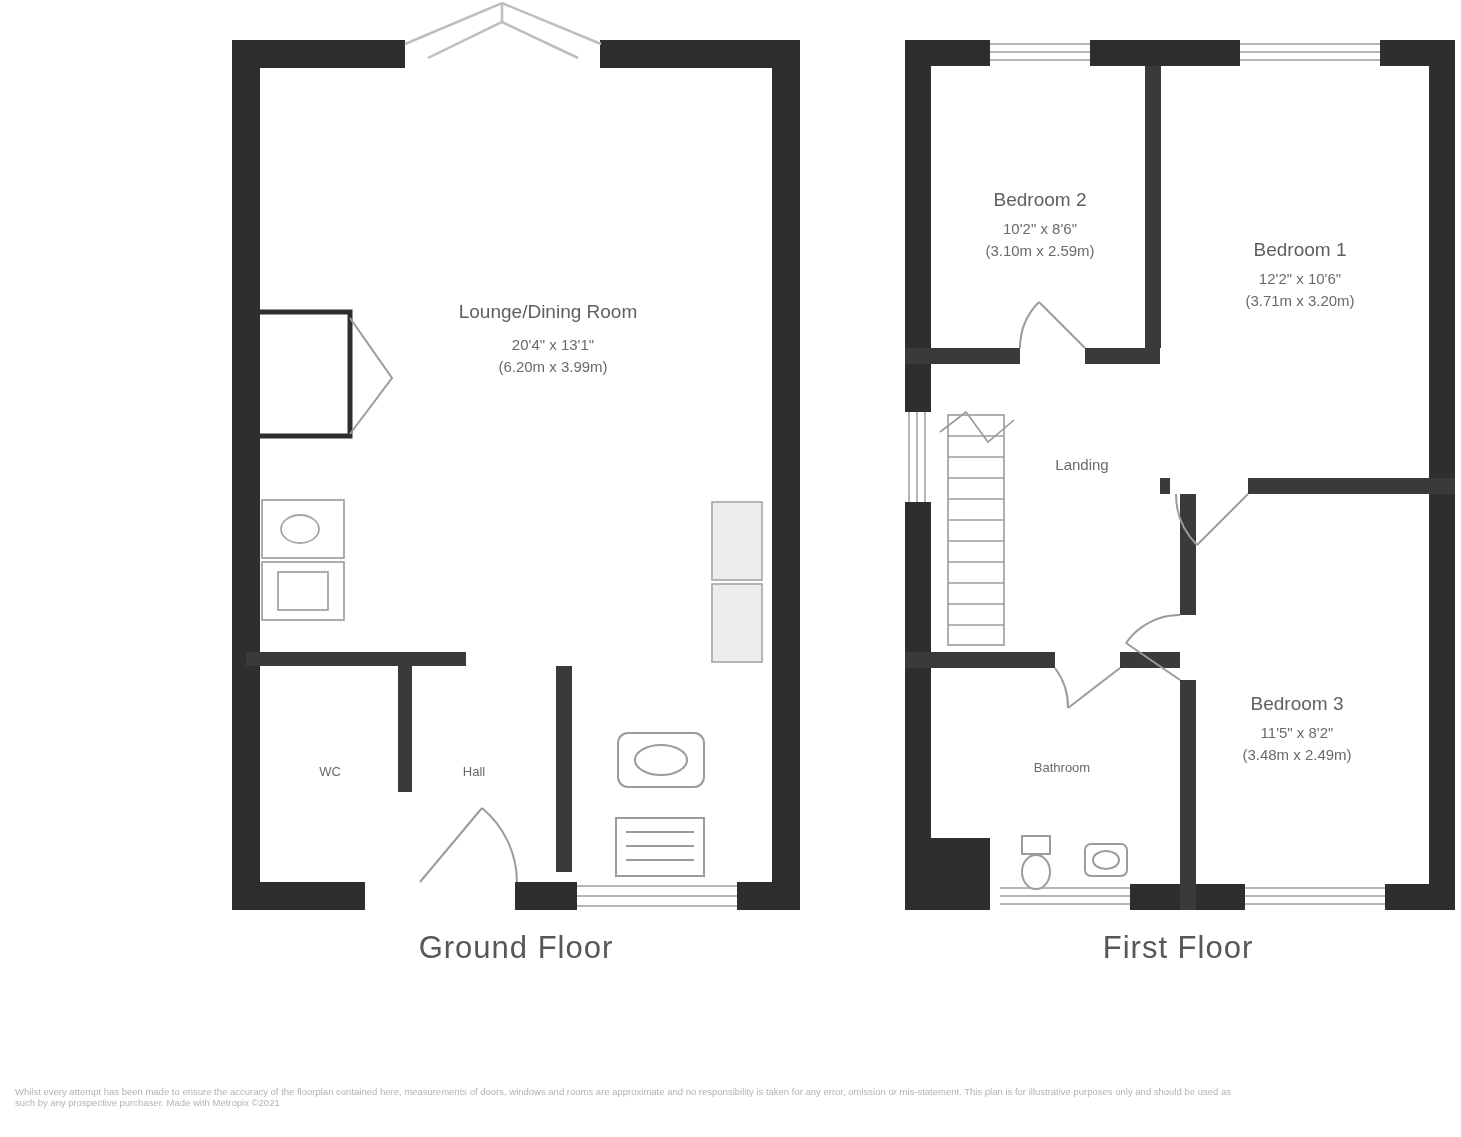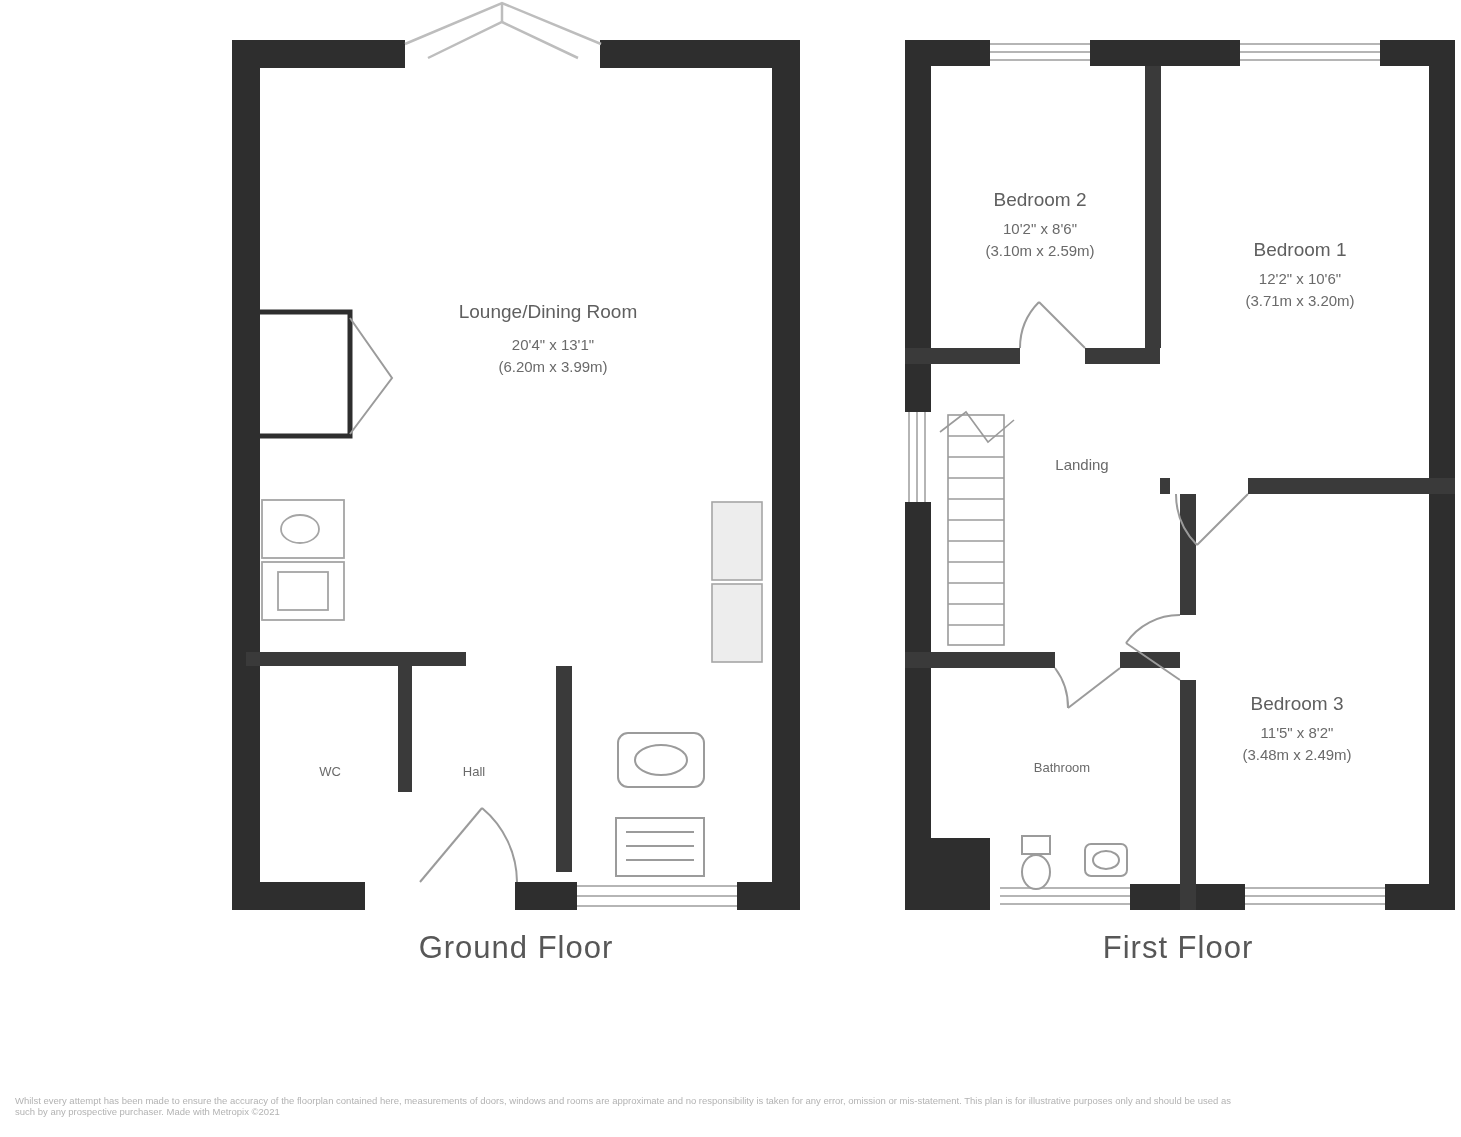--- a/index.html
+++ b/index.html
@@ -8,21 +8,21 @@
     font-family:"Liberation Sans", sans-serif;overflow:hidden;
   }
   svg text{font-family:"Liberation Sans", sans-serif;}
   .room-name{font-size:19px;fill:#5f5f5f;}
   .room-dims{font-size:15px;fill:#6a6a6a;}
   .small-label{font-size:13px;fill:#6a6a6a;}
   .mid-label{font-size:15px;fill:#6a6a6a;}
   .floor-caption{font-size:31px;fill:#575757;letter-spacing:1px;}
   .disclaimer{
     position:absolute;left:15px;top:1086px;width:1232px;
-    font-size:9.5px;line-height:1.2;color:#b3b3b3;margin-top:9px;
+    font-size:9.5px;line-height:1.2;color:#b3b3b3;
   }
 </style>
 </head>
 <body>
 
 <div class="stage">
 
   <svg width="1461" height="1137" viewBox="0 0 1461 1137">
 
     <g>

